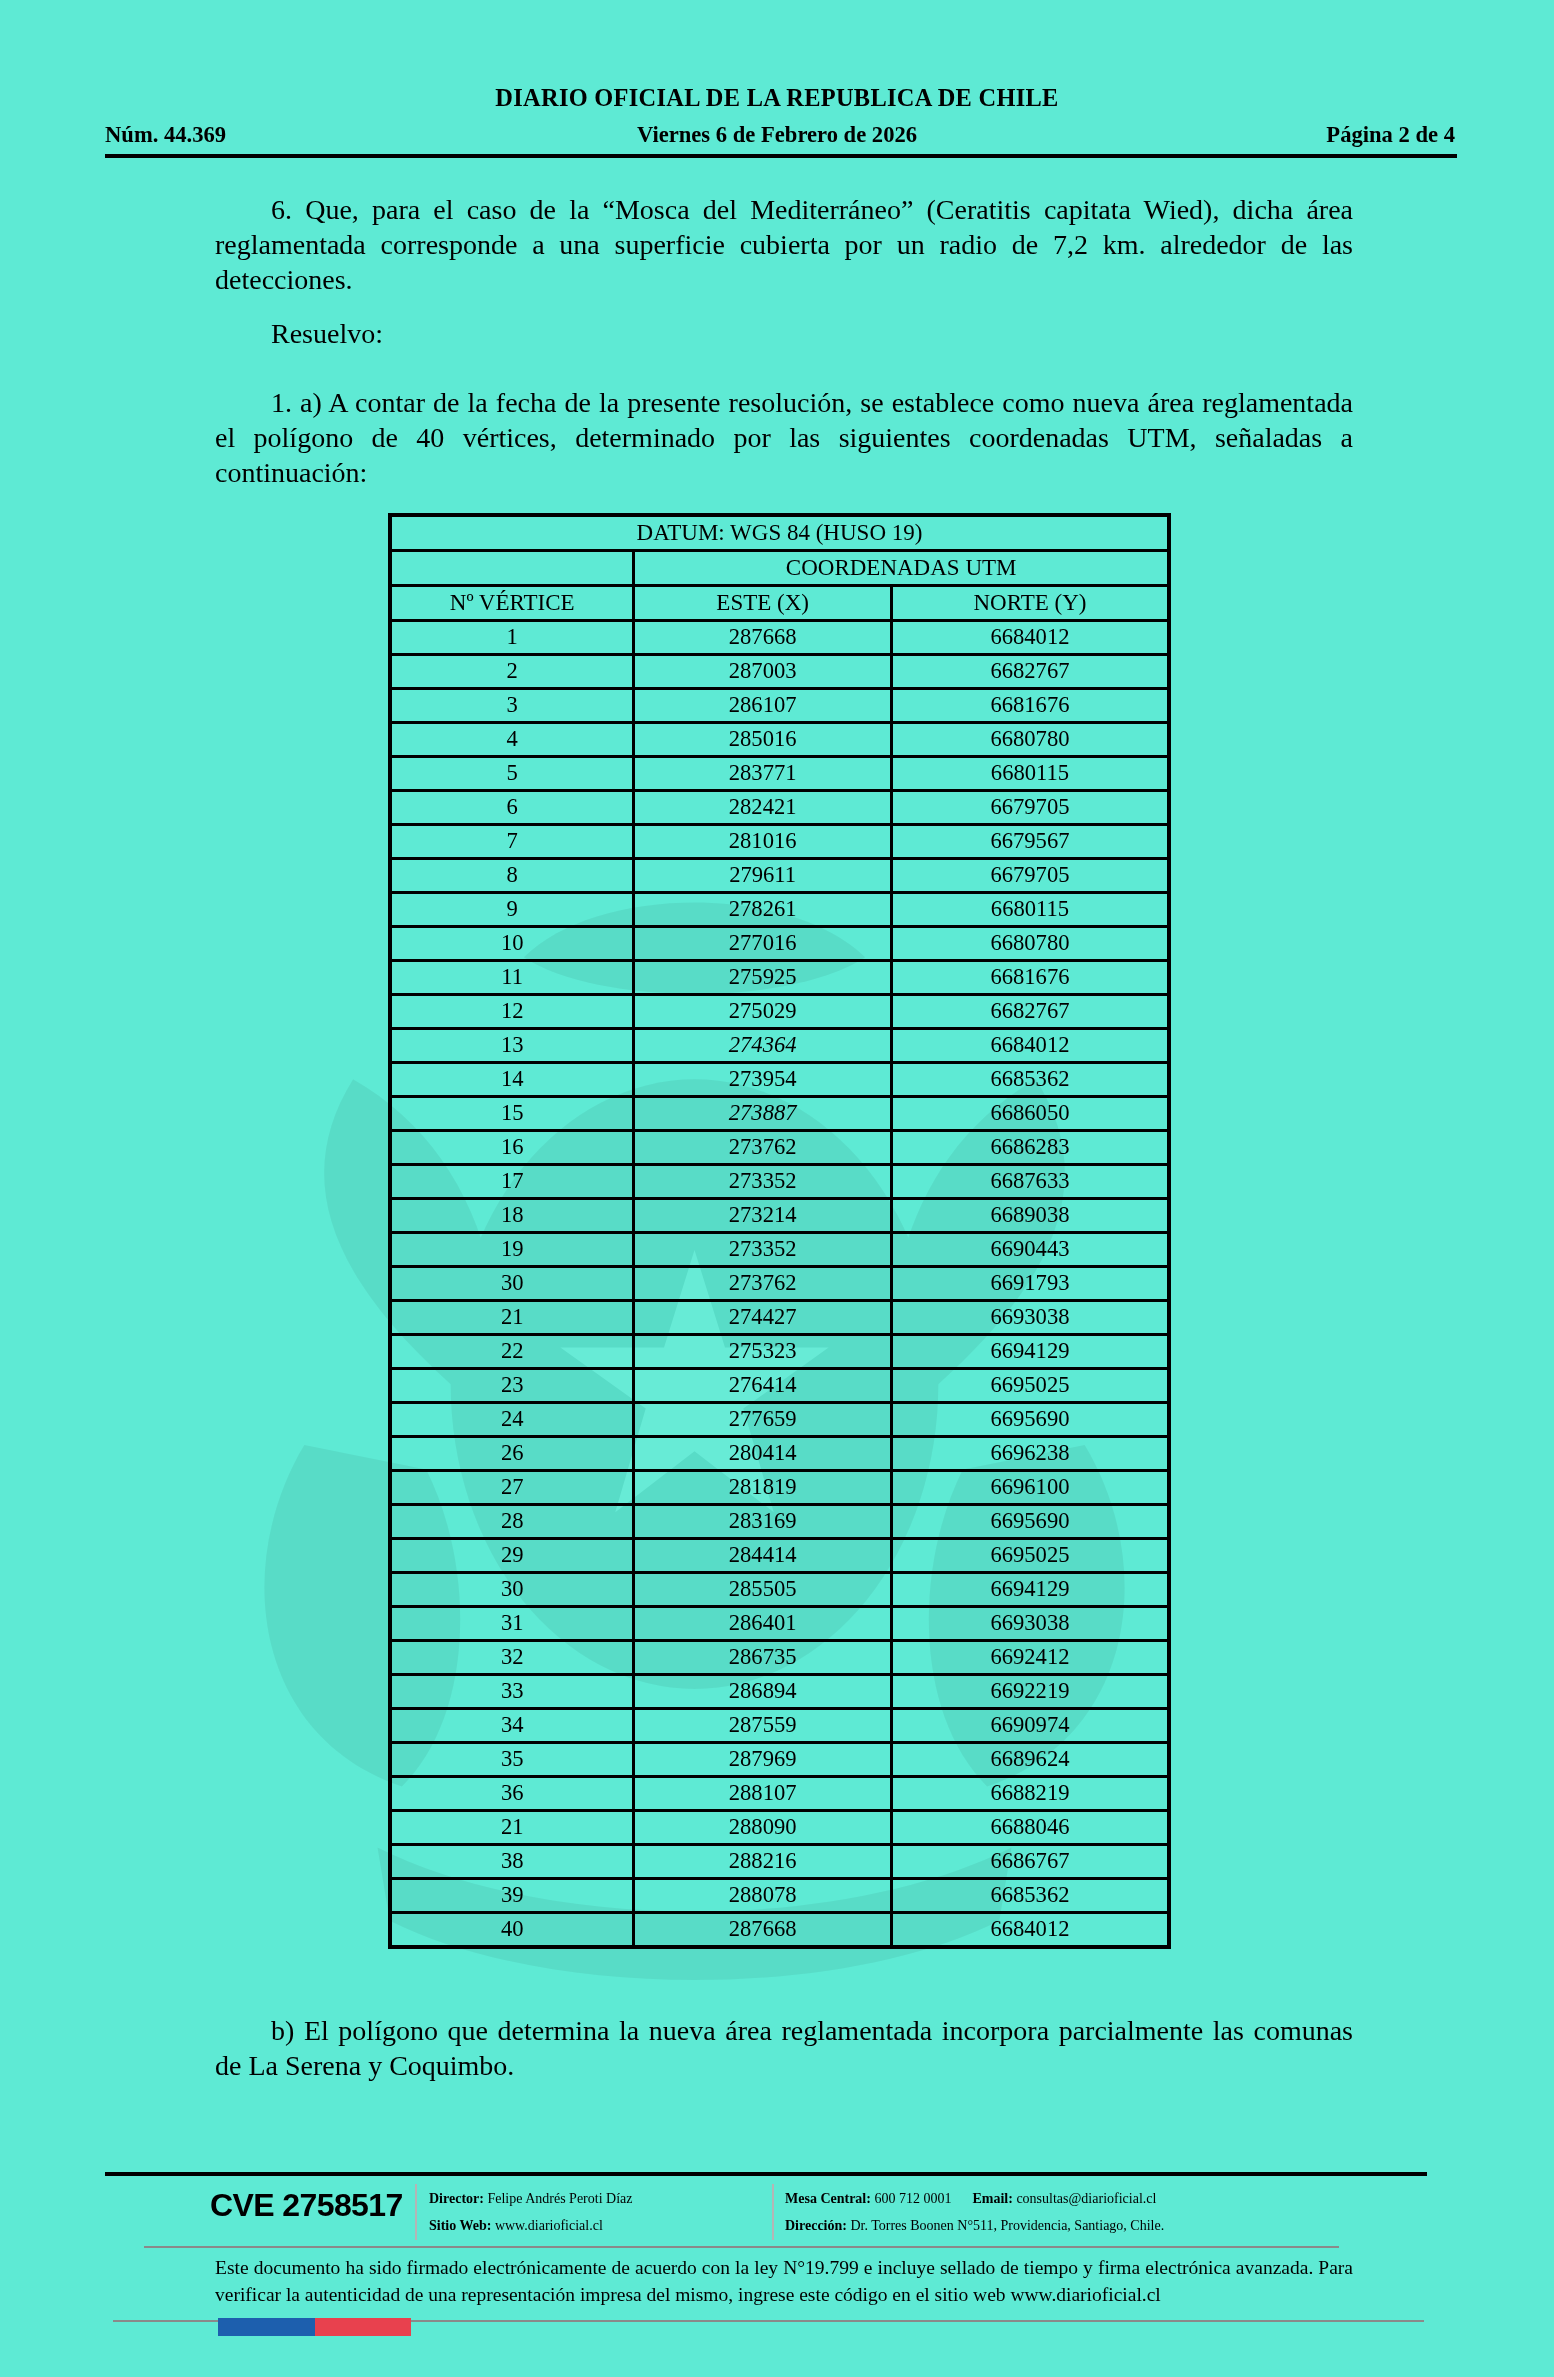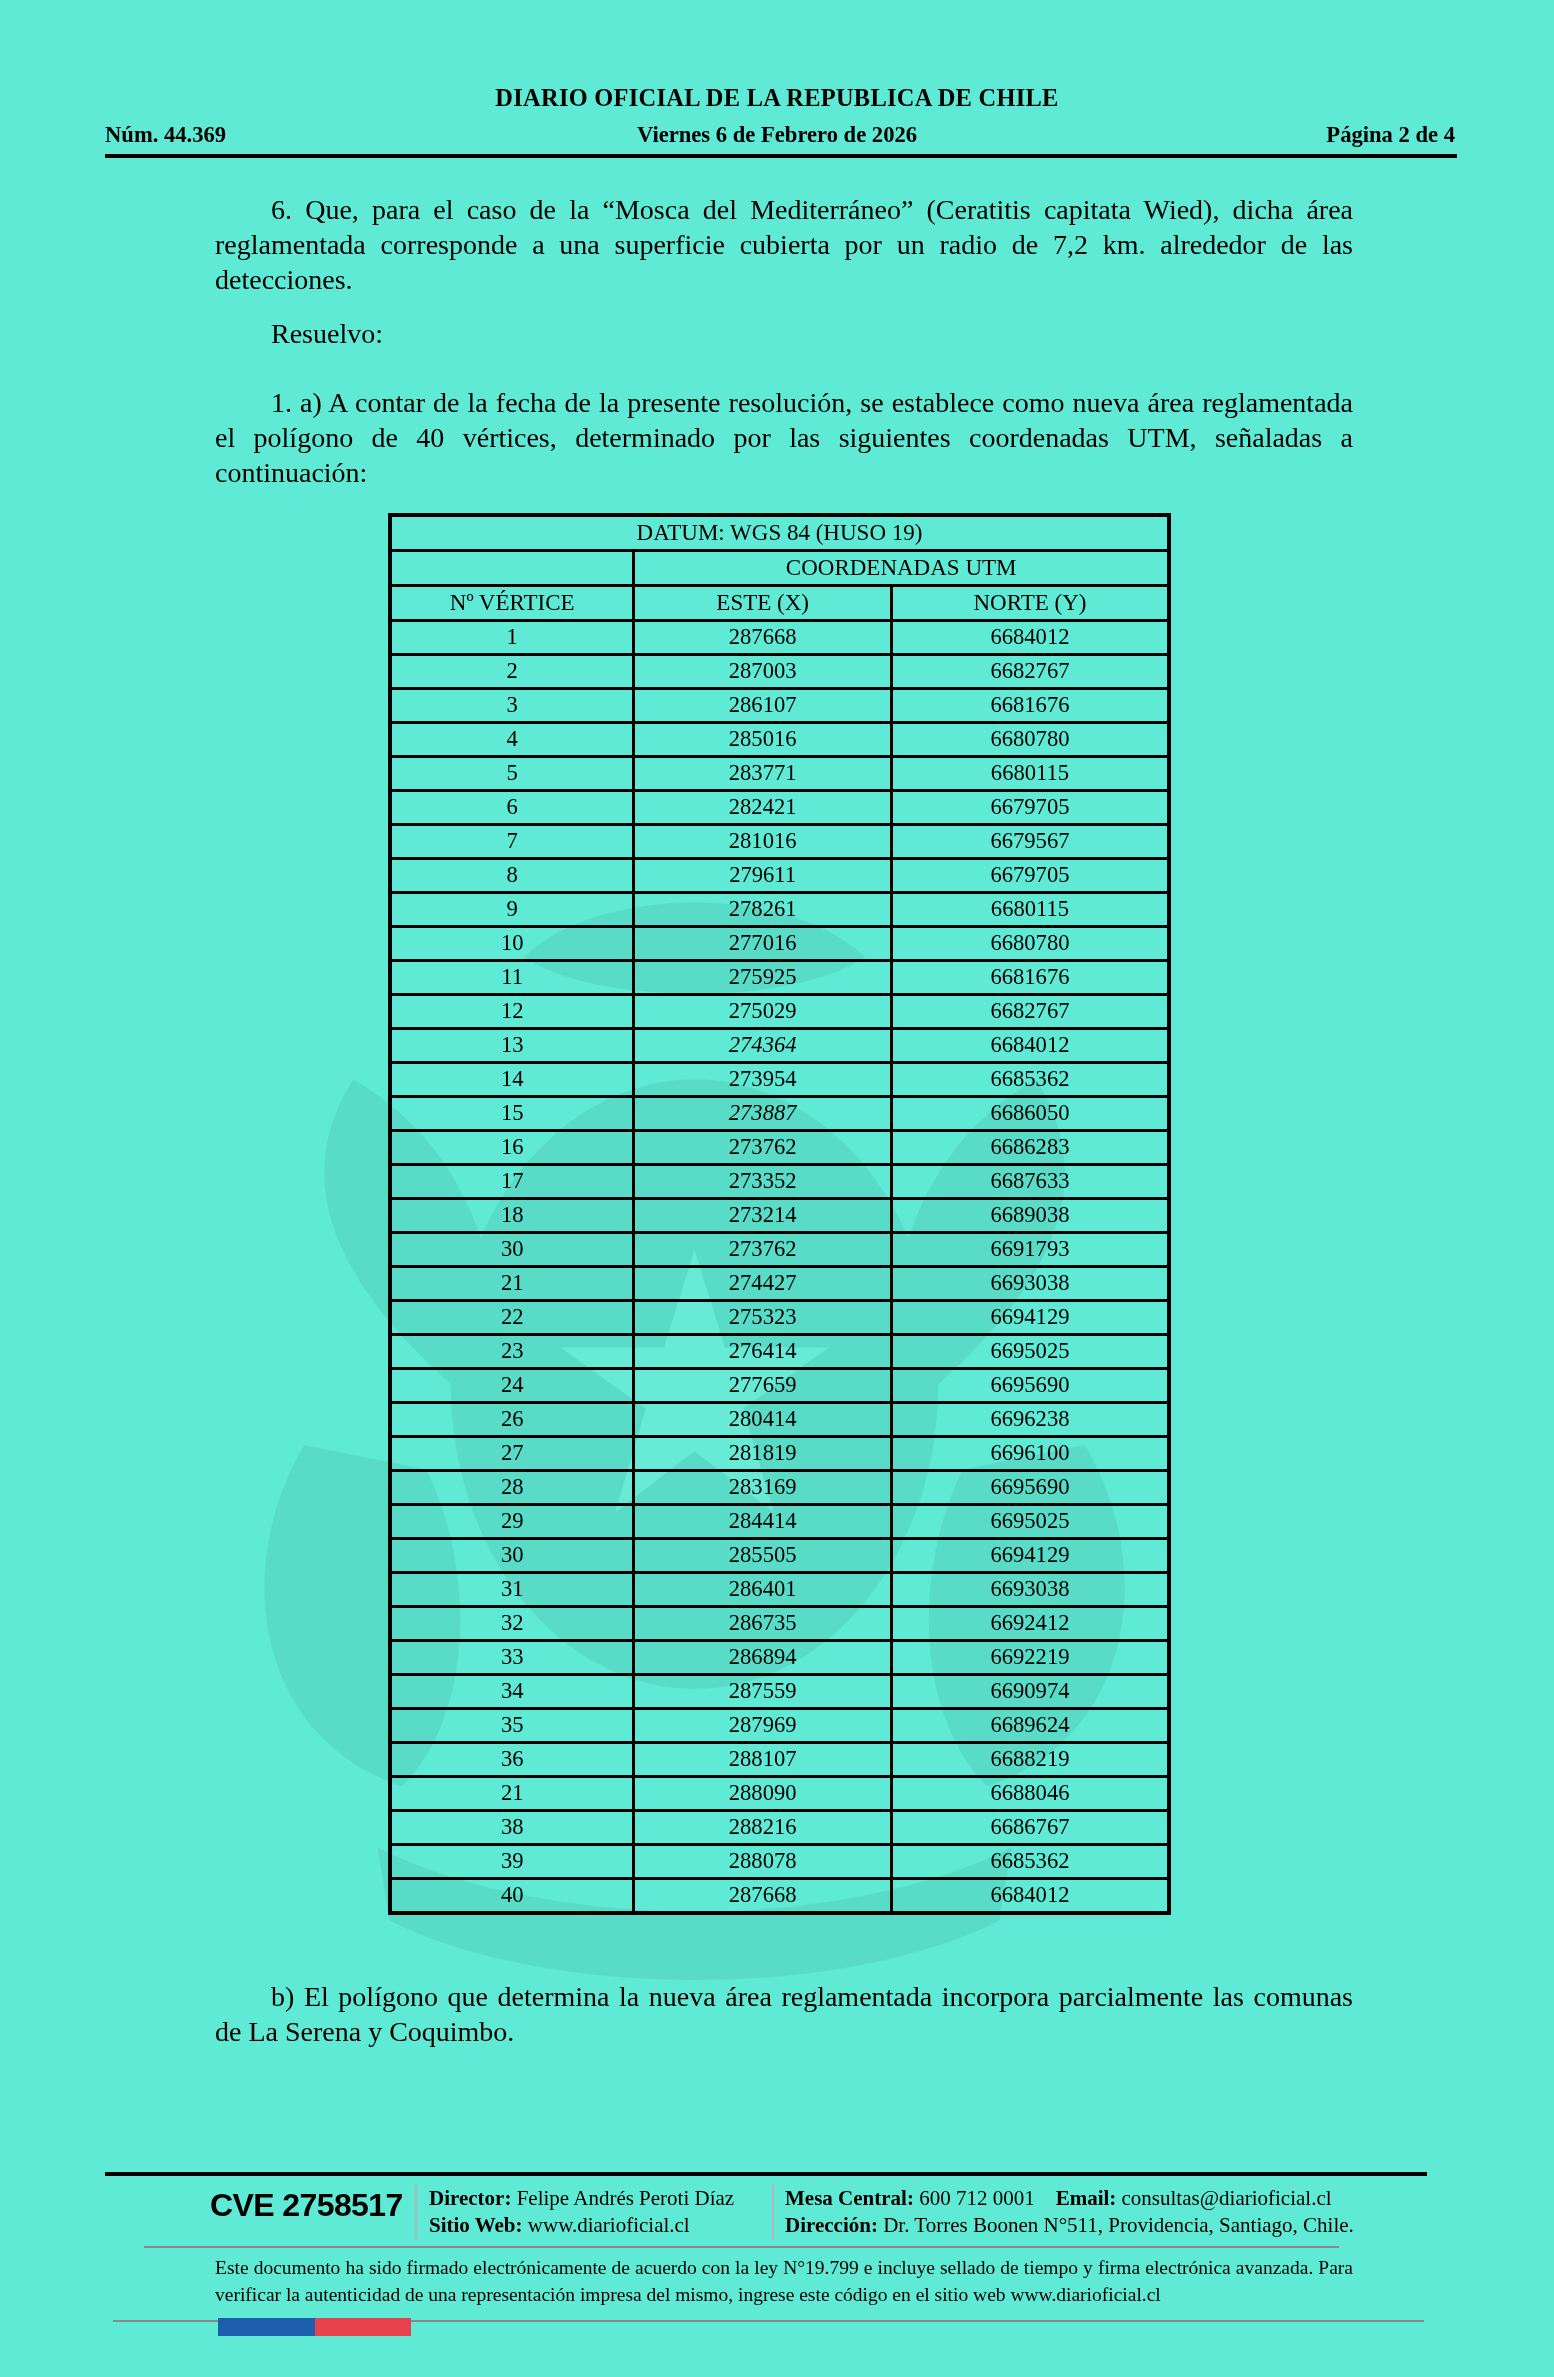--- a/index.html
+++ b/index.html
@@ -49,21 +49,21 @@
   .parab{margin:0;}
   
   .f-rule-black{position:absolute;left:105px;top:2172px;width:1322px;height:4.3px;background:#000;}
   .cve{
     position:absolute;left:210px;top:2189px;
     font-family:"Liberation Sans", sans-serif;font-weight:bold;font-size:32px;line-height:1;
     letter-spacing:-0.6px;
   }
   .vdiv{position:absolute;top:2184px;width:1.8px;height:56px;background:#b5b5b5;}
   .vdiv1{left:415px;} .vdiv2{left:772px;}
-  .fcol{position:absolute;top:2185px;font-size:21px;line-height:27.4px;white-space:nowrap;}
+  .fcol{position:absolute;top:2185px;font-size:14px;line-height:27.4px;white-space:nowrap;}
   .fcol b{font-weight:bold;}
   .director-col{left:429px;}
   .mesa-col{left:785px;}
   .email-gap{margin-left:21px;}
   .f-rule-gray{position:absolute;left:144px;top:2246px;width:1195px;height:2.4px;background:#8a8a8a;}
   .legal{
     position:absolute;left:215px;top:2254px;width:1138px;
     font-size:19.5px;line-height:27.4px;text-align:justify;margin:0;
   }
   .f-rule-bottom{position:absolute;left:113px;top:2320px;width:1311px;height:2.4px;background:#8a8a8a;}
@@ -203,20 +203,25 @@
             <td>17</td>
             <td>273352</td>
             <td>6687633</td>
           </tr>
           <tr>
             <td>18</td>
             <td>273214</td>
             <td>6689038</td>
           </tr>
           <tr>
+            <td>19</td>
+            <td>273352</td>
+            <td>6690443</td>
+          </tr>
+          <tr>
             <td>30</td>
             <td>273762</td>
             <td>6691793</td>
           </tr>
           <tr>
             <td>21</td>
             <td>274427</td>
             <td>6693038</td>
           </tr>
           <tr>

